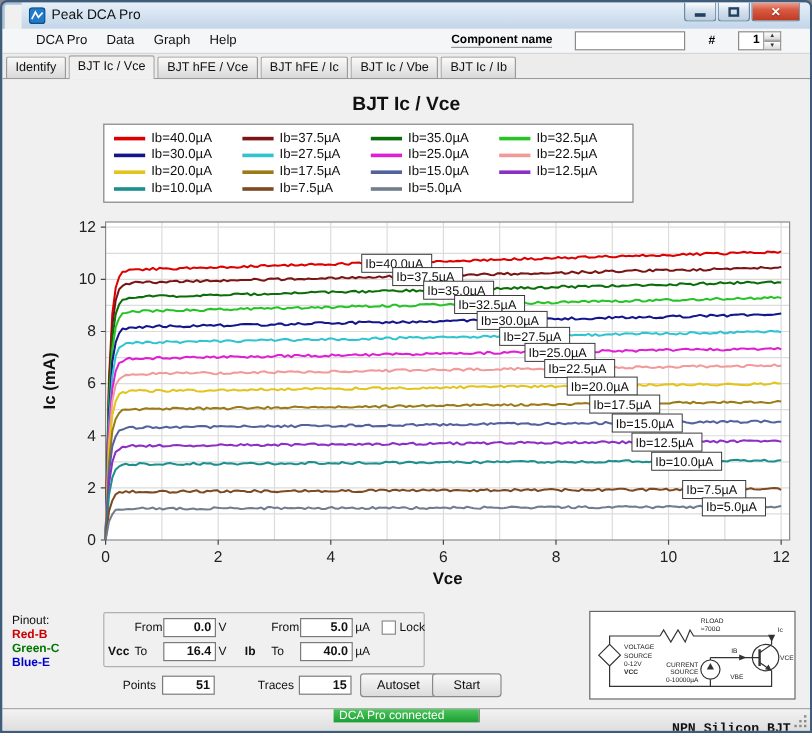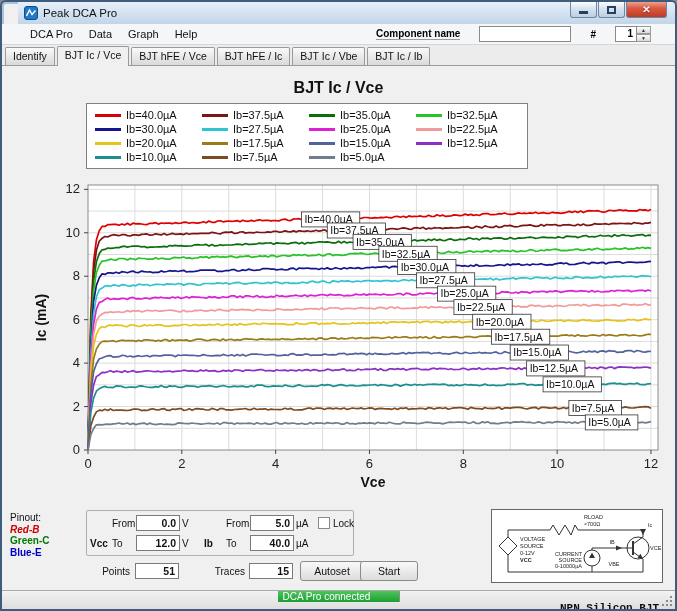--- a/index.html
+++ b/index.html
@@ -315,21 +315,21 @@
           <text x="539.8641975308642" y="238.76021174863388" font-size="10.5px" fill="#111" font-family="Liberation Sans, sans-serif">Ib=7.5µA</text>
           <rect x="553.2839506172838" y="241.89945355191256" width="52.6" height="15" fill="#ffffff" stroke="#333" stroke-width="0.8"></rect>
           <text x="556.2839506172838" y="253.19945355191257" font-size="10.5px" fill="#111" font-family="Liberation Sans, sans-serif">Ib=5.0µA</text>
         </g>
       </svg>
 
     <div class="controls">
 
       <div class="pinout">
         <div>Pinout:</div>
-        <div class="pin" style="color: rgb(204, 0, 0); font-style: italic;">Red-B</div>
+        <div class="pin" style="color: rgb(204, 0, 0);">Red-B</div>
         <div class="pin" style="color: rgb(0, 119, 0);">Green-C</div>
         <div class="pin" style="color: rgb(0, 0, 204);">Blue-E</div>
       </div>
 
       <div class="groupbox">
         <div class="ctl-row" style="top:3px">
           <span class="cl name"></span>
           <span class="cl ft">From</span>
           <span class="field">0.0</span>
           <span class="cl unit">V</span>
@@ -338,21 +338,21 @@
           <span class="field">5.0</span>
           <span class="cl unit">µA</span>
           <span class="lock">
             <span class="checkbox"></span>
             <span>Lock</span>
           </span>
         </div>
         <div class="ctl-row" style="top:23px">
           <span class="cl name">Vcc</span>
           <span class="cl ft">To</span>
-          <span class="field">12.0</span>
+          <span class="field">16.4</span>
           <span class="cl unit">V</span>
           <span class="cl name2">Ib</span>
           <span class="cl ft">To</span>
           <span class="field">40.0</span>
           <span class="cl unit">µA</span>
         </div>
       </div>
 
       <span class="cl lbl-abs" style="left:86px;top:60px;width:42px">Points</span>
       <span class="field abs" style="left:133px;top:57px">51</span>

